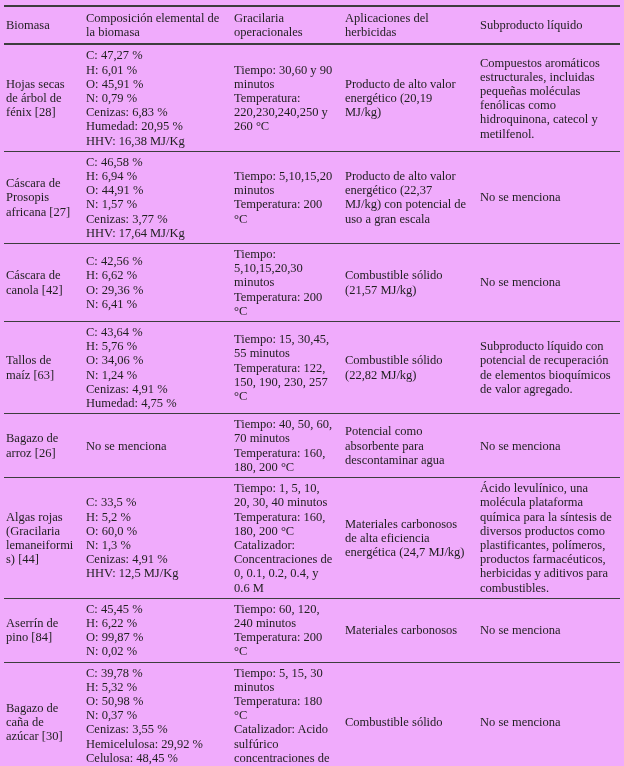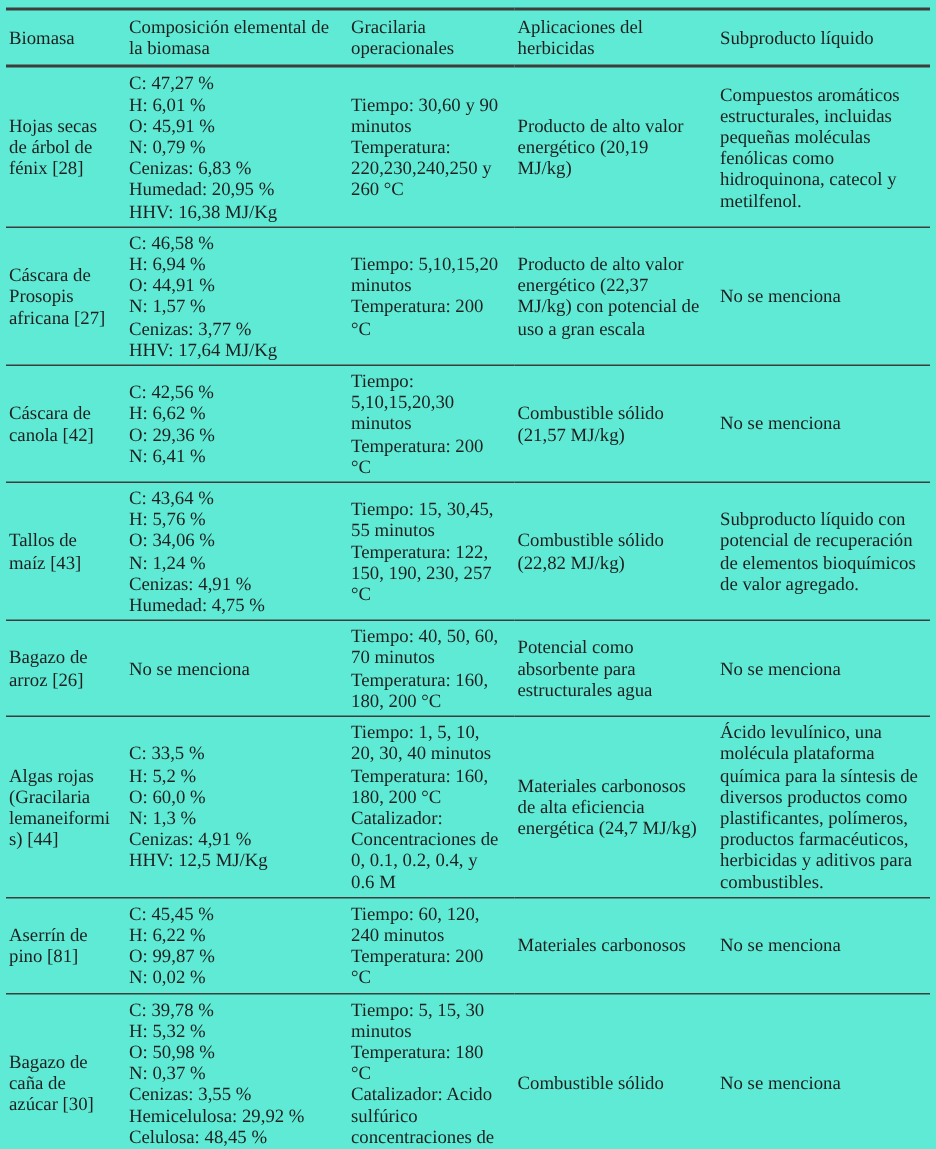--- a/index.html
+++ b/index.html
@@ -10,21 +10,21 @@
   }
   body {
     font-family: "Liberation Serif", "DejaVu Serif", serif;
     color: #1f1f1f;
     -webkit-font-smoothing: antialiased;
   }
   .page {
     width: 624px;
     height: 766px;
     overflow: hidden;
-    background: #5eead4;
+    background: #f0abfc;
   }
   table.data-table {
     border-collapse: collapse;
     table-layout: fixed;
     width: 616px;
     margin: 5px 4px 0 4px;
     font-size: 12.5px;
     line-height: 14.2px;
   }
   col.c1 { width: 80px; }
@@ -107,59 +107,59 @@
 H: 6,62 %
 O: 29,36 %
 N: 6,41 %</td>
     <td>Tiempo: 5,10,15,20,30 minutos
 Temperatura: 200 °C</td>
     <td>Combustible sólido (21,57 MJ/kg)</td>
     <td>No se menciona</td>
   </tr>
 
   <tr>
-    <td>Tallos de maíz [43]</td>
+    <td>Tallos de maíz [63]</td>
     <td>C: 43,64 %
 H: 5,76 %
 O: 34,06 %
 N: 1,24 %
 Cenizas: 4,91 %
 Humedad: 4,75 %</td>
     <td>Tiempo: 15, 30,45, 55 minutos
 Temperatura: 122, 150, 190, 230, 257 °C</td>
     <td>Combustible sólido (22,82 MJ/kg)</td>
     <td>Subproducto líquido con potencial de recuperación de elementos bioquímicos de valor agregado.</td>
   </tr>
 
   <tr>
     <td>Bagazo de arroz [26]</td>
     <td>No se menciona</td>
     <td>Tiempo: 40, 50, 60, 70 minutos
 Temperatura: 160, 180, 200 °C</td>
-    <td>Potencial como absorbente para estructurales agua</td>
+    <td>Potencial como absorbente para descontaminar agua</td>
     <td>No se menciona</td>
   </tr>
 
   <tr>
     <td>Algas rojas (Gracilaria lemaneiformis) [44]</td>
     <td>C: 33,5 %
 H: 5,2 %
 O: 60,0 %
 N: 1,3 %
 Cenizas: 4,91 %
 HHV: 12,5 MJ/Kg</td>
     <td>Tiempo: 1, 5, 10, 20, 30, 40 minutos
 Temperatura: 160, 180, 200 °C
 Catalizador: Concentraciones de 0, 0.1, 0.2, 0.4, y 0.6 M</td>
     <td>Materiales carbonosos de alta eficiencia energética (24,7 MJ/kg)</td>
     <td>Ácido levulínico, una molécula plataforma química para la síntesis de diversos productos como plastificantes, polímeros, productos farmacéuticos, herbicidas y aditivos para combustibles.</td>
   </tr>
 
   <tr>
-    <td>Aserrín de pino [81]</td>
+    <td>Aserrín de pino [84]</td>
     <td>C: 45,45 %
 H: 6,22 %
 O: 99,87 %
 N: 0,02 %</td>
     <td>Tiempo: 60, 120, 240 minutos
 Temperatura: 200 °C</td>
     <td>Materiales carbonosos</td>
     <td>No se menciona</td>
   </tr>
 

